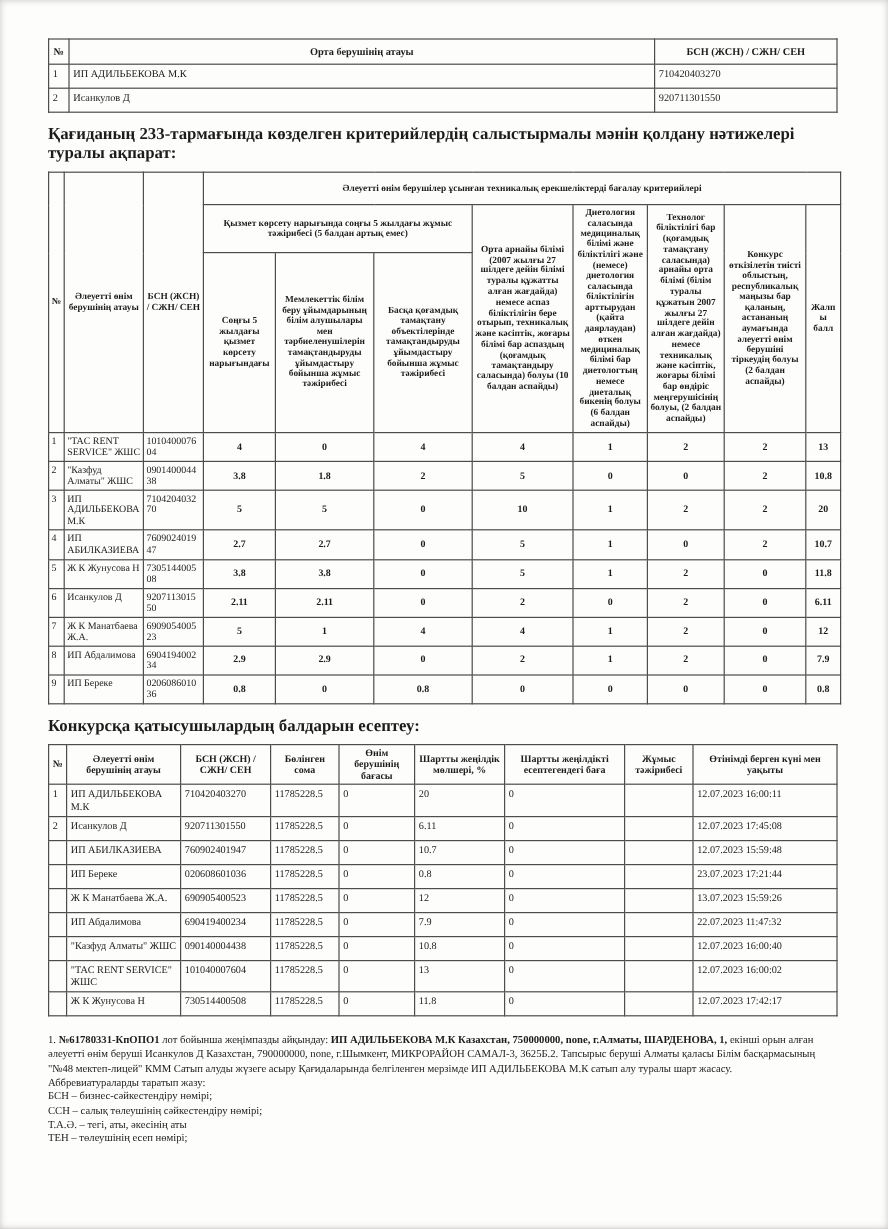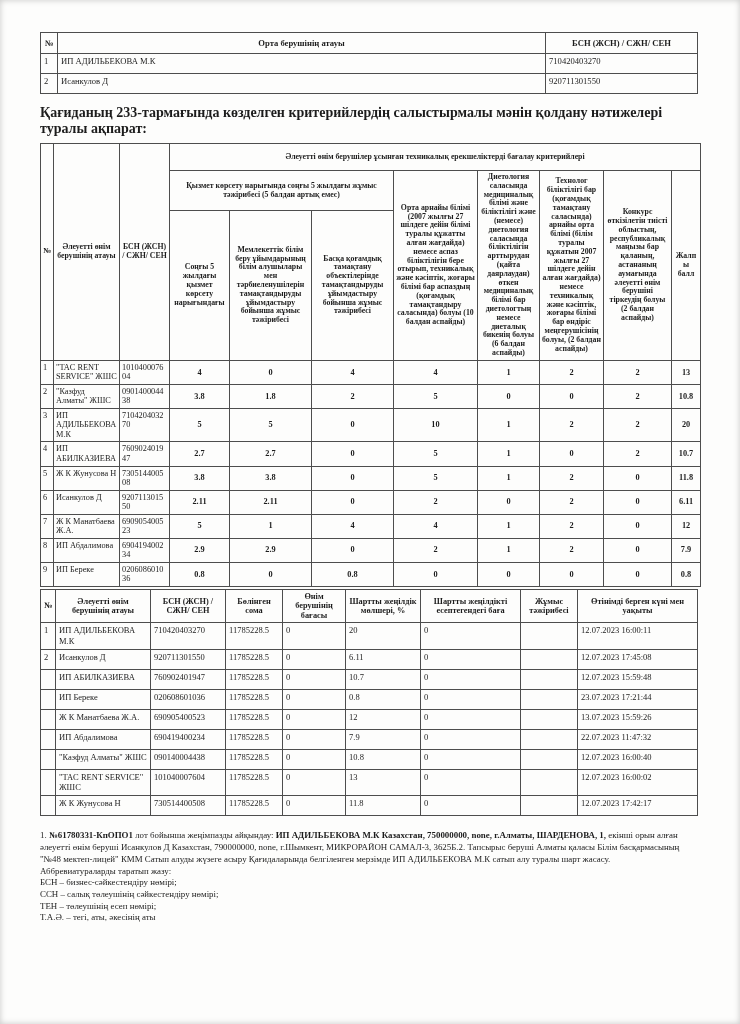--- a/index.html
+++ b/index.html
@@ -222,20 +222,21 @@
             <td class="score">0.8</td>
             <td class="score">0</td>
             <td class="score">0</td>
             <td class="score">0</td>
             <td class="score">0</td>
             <td class="score">0.8</td>
           </tr>
         </tbody>
     </table>
 
+    <div class="section-heading">Конкурсқа қатысушылардың балдарын есептеу:</div>
 
     <table class="t-scores">
       <colgroup>
         <col style="width:15px">
           <col style="width:95px">
           <col style="width:75px">
         <col style="width:57px">
           <col style="width:63px">
           <col style="width:75px">
         <col style="width:100px">
@@ -359,18 +360,18 @@
     </table>
 
     <div class="decision">
       <span>1. </span><b>№61780331-КпОПО1</b><span> лот бойынша жеңімпазды айқындау: </span><b>ИП АДИЛЬБЕКОВА М.К Казахстан, 750000000, none, г.Алматы, ШАРДЕНОВА, 1,</b><span> екінші орын алған әлеуетті өнім беруші Исанкулов Д Казахстан, 790000000, none, г.Шымкент, МИКРОРАЙОН САМАЛ-3, 3625Б.2. Тапсырыс беруші Алматы қаласы Білім басқармасының "№48 мектеп-лицей" КММ Сатып алуды жүзеге асыру Қағидаларында белгіленген мерзімде ИП АДИЛЬБЕКОВА М.К сатып алу туралы шарт жасасу.</span>
     </div>
 
     <div class="abbr">
       <div>Аббревиатураларды таратып жазу:</div>
       <div>БСН – бизнес-сәйкестендіру нөмірі;</div>
       <div>ССН – салық төлеушінің сәйкестендіру нөмірі;</div>
+      <div>Т.А.Ә. – тегі, аты, әкесінің аты</div>
       <div>ТЕН – төлеушінің есеп нөмірі;</div>
-      <div>Т.А.Ә. – тегі, аты, әкесінің аты</div>
     </div>
 
   </div>
 </div>
 
 </body></html>

